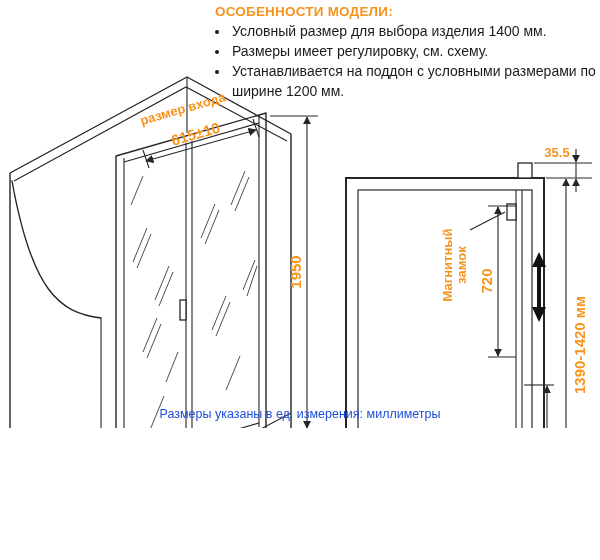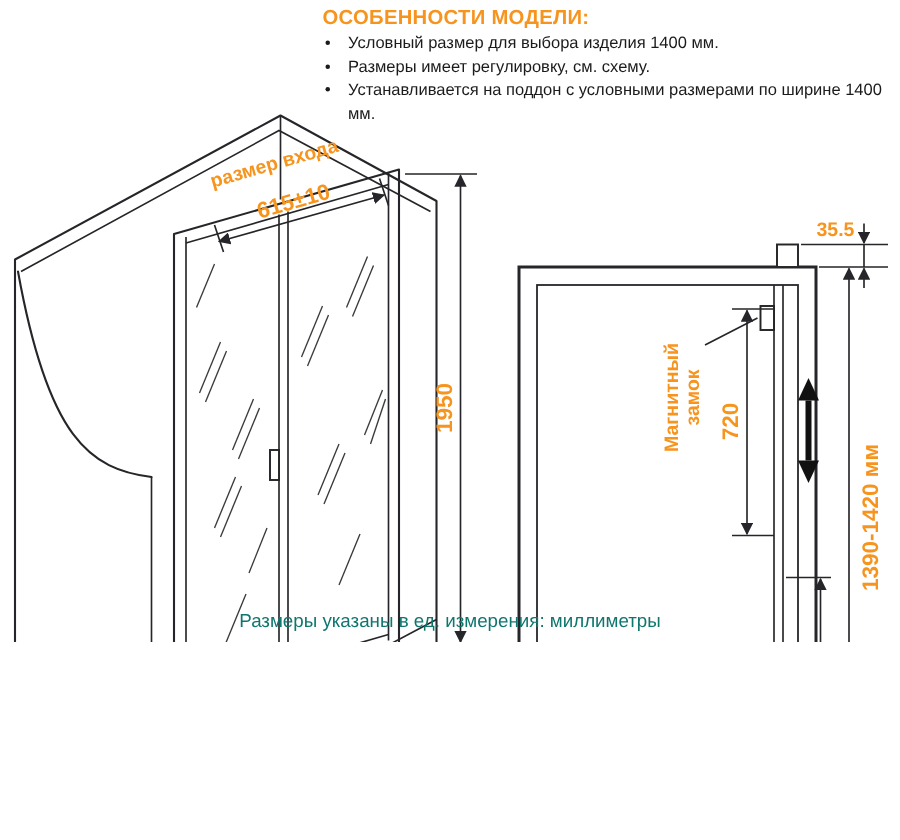--- a/index.html
+++ b/index.html
@@ -5,26 +5,26 @@
   :root{ --accent:#F7941E; --ink:#1c1c1e; }
   html,body{margin:0;padding:0;background:#fff;}
   .page{
     position:relative;width:600px;height:428px;overflow:hidden;background:#fff;
     font-family:"Liberation Sans",sans-serif;color:var(--ink);
   }
   .features{position:absolute;left:213px;top:4px;width:384px;}
   .features .title{
     margin:0 0 3px 2px;font-size:13.5px;font-weight:700;letter-spacing:.2px;color:var(--accent);
   }
-  .features ul{margin:0;padding-left:17px;font-size:11px;line-height:1.42;color:#1b1b1b;}
+  .features ul{margin:0;padding-left:17px;font-size:14px;line-height:1.42;color:#1b1b1b;}
   .features li{padding-left:2px;}
   .drawing{position:absolute;left:0;top:0;}
   .note{
     position:absolute;left:0;right:0;bottom:7px;text-align:center;
-    font-size:12.5px;color:#0f766e;
+    font-size:12.5px;color:#1d4ed8;
   }
   
   .ln{stroke:#26262a;stroke-width:1.4;fill:none;stroke-linejoin:round;stroke-linecap:round;}
   .thin{stroke:#26262a;stroke-width:1.1;fill:none;}
   .hz{stroke:#3a3a3e;stroke-width:.9;}
   .dim{stroke:#26262a;stroke-width:1.1;fill:none;}
   .dt{fill:var(--accent);font:600 15px "Liberation Sans",sans-serif;text-anchor:middle;}
   .dts{font-size:13px;}
   .dtm{font-size:14px;}
   .wh{fill:#fff;stroke:#26262a;stroke-width:1.3;}
@@ -32,21 +32,21 @@
 </head>
 <body>
 
 <div class="page">
 
   <div class="features">
     <div class="title">ОСОБЕННОСТИ МОДЕЛИ:</div>
     <ul>
       <li>Условный размер для выбора изделия 1400 мм.</li>
       <li>Размеры имеет регулировку, см. схему.</li>
-      <li>Устанавливается на поддон с условными размерами по ширине 1400 мм.</li>
+      <li>Устанавливается на поддон с условными размерами по ширине 1200 мм.</li>
     </ul>
   </div>
 
   <svg class="drawing" width="600" height="560" viewBox="0 0 600 560">
     <defs>
       <marker id="ah" viewBox="0 0 10 10" refX="9" refY="5" markerWidth="7.5" markerHeight="7.5" orient="auto-start-reverse">
         <path d="M0,0 L10,5 L0,10 z" fill="#26262a"></path>
       </marker>
     </defs>
 

